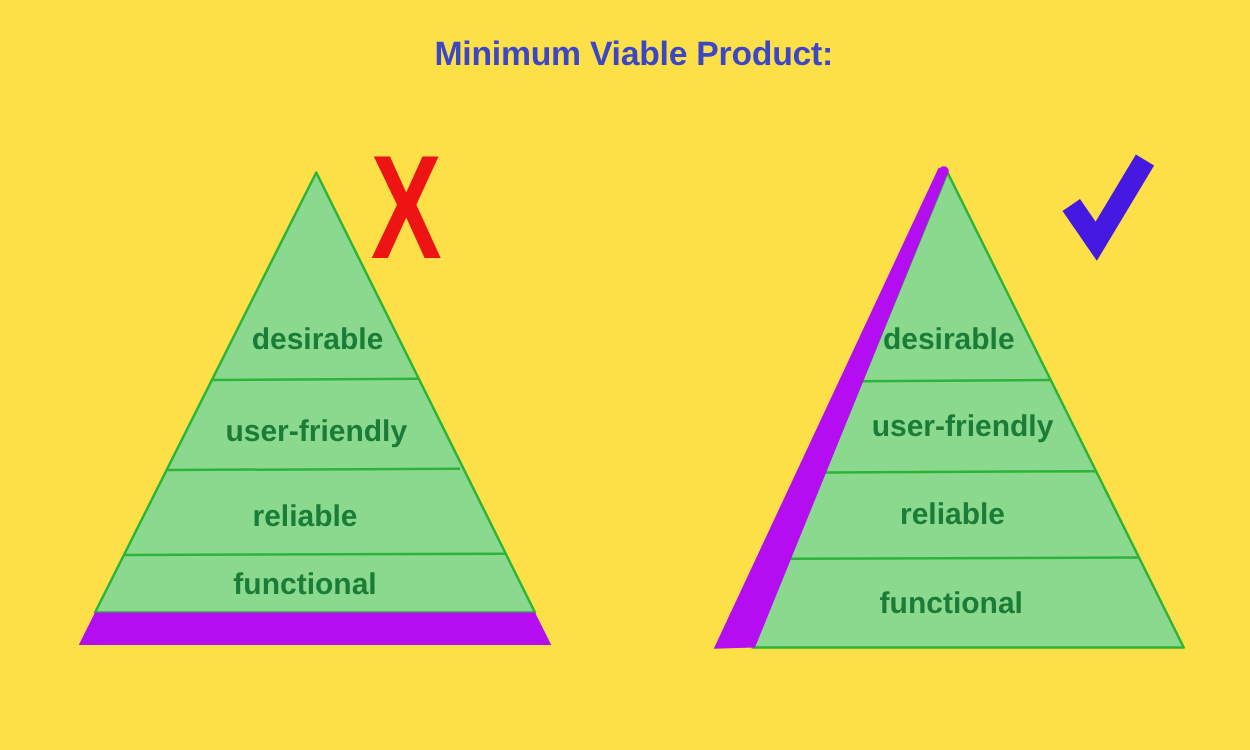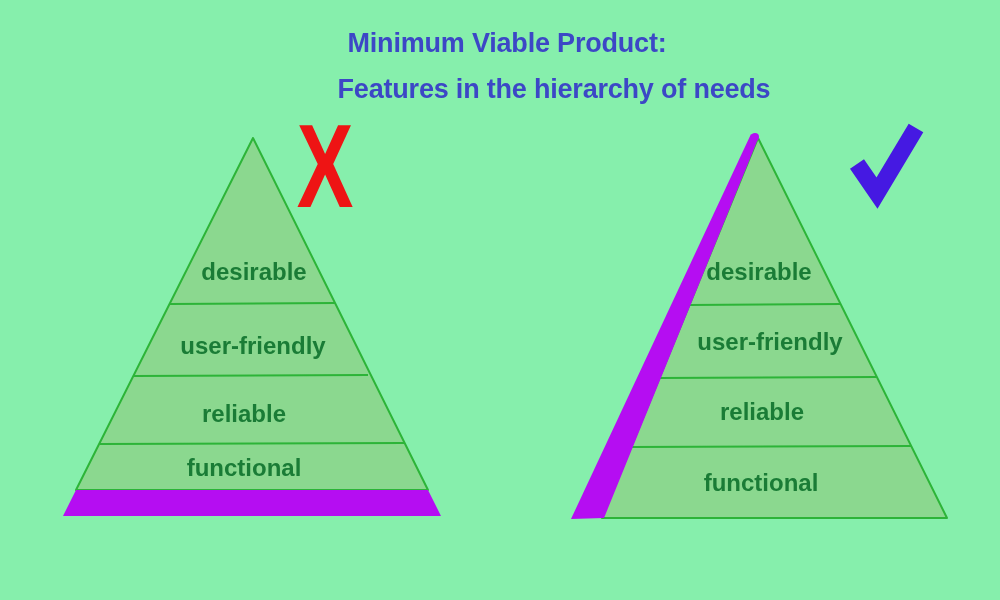--- a/index.html
+++ b/index.html
@@ -1,20 +1,20 @@
 <!DOCTYPE html>
 <html><head>
 <meta charset="utf-8">
 <style>
   html, body { margin: 0; padding: 0; background: #ffffff; }
   .canvas {
     position: relative;
     width: 1000px;
     height: 600px;
-    background: #86efac;
+    background: #fde047;
     overflow: hidden;
     font-family: "Liberation Sans", sans-serif;
   }
   .title-line {
     position: absolute;
     transform: translateX(-50%);
     font-size: 27px;
     font-weight: bold;
     color: #3c47c6;
     white-space: nowrap;
@@ -41,21 +41,20 @@
     font-weight: bold;
     color: #ee1414;
   }
 </style>
 </head>
 <body>
 
 <div class="canvas">
 
   <div class="title-line" id="title-line-1">Minimum Viable Product:</div>
-  <div class="title-line" id="title-line-2">Features in the hierarchy of needs</div>
 
   <svg class="svg-layer" width="1000" height="600" viewBox="0 0 1000 600">
 
     <g>
       <polygon points="253,138 76,490 428,490" fill="#8bd88f" stroke="#2db438" stroke-width="2" stroke-linejoin="round"></polygon>
       <line x1="170" y1="304" x2="335" y2="303" stroke="#2db438" stroke-width="2"></line>
       <line x1="134" y1="376" x2="368" y2="375" stroke="#2db438" stroke-width="2"></line>
       <line x1="100" y1="444" x2="404" y2="443" stroke="#2db438" stroke-width="2"></line>
       <polygon points="76,490 428,490 441,516 63,516" fill="#b50df2"></polygon>
     </g>

